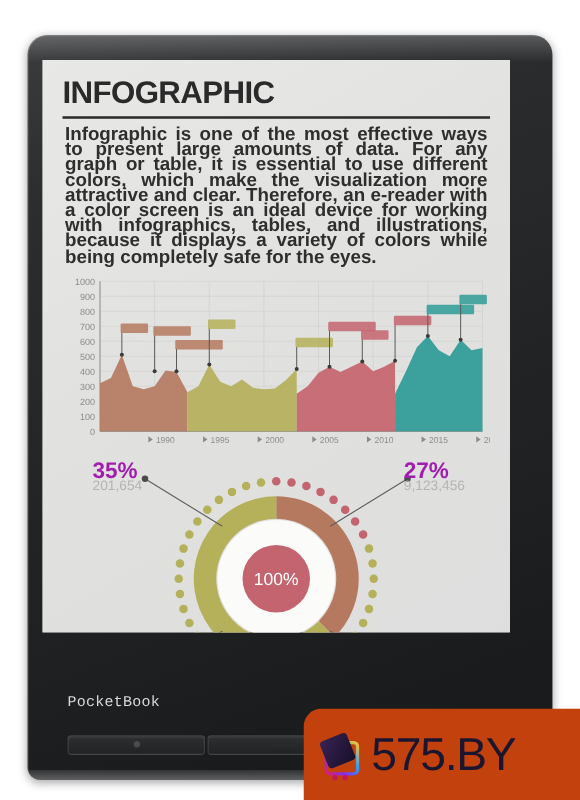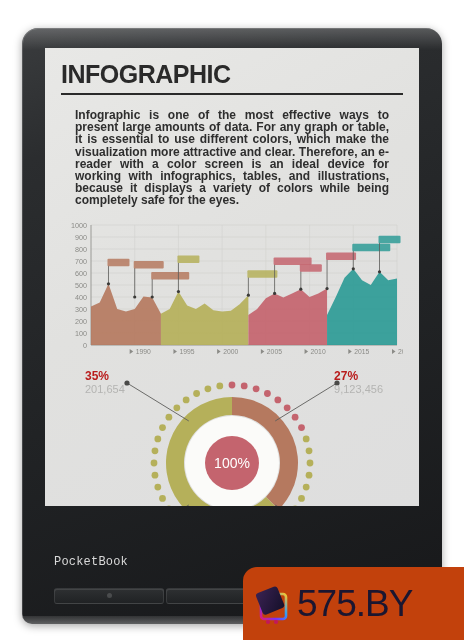--- a/index.html
+++ b/index.html
@@ -16,44 +16,44 @@
           overflow:hidden;}
   .device-gloss{position:absolute;left:0;top:0;width:100%;height:22px;
           background:linear-gradient(180deg,rgba(255,255,255,.22),rgba(255,255,255,0));
           pointer-events:none;}
   .device-edge{position:absolute;left:0;top:0;width:100%;height:100%;
           border-radius:16px 16px 10px 10px;
           border:1px solid rgba(255,255,255,.16);
           pointer-events:none;}
 
   
-  .screen{position:absolute;left:23px;top:20px;width:374px;height:458px;
+  .screen{position:absolute;left:12px;top:20px;width:374px;height:458px;
           background:#e3e3e1;overflow:hidden;
           box-shadow:inset 0 0 3px rgba(0,0,0,.35);}
   .paper{position:absolute;inset:0;
          background:linear-gradient(150deg,#e8e8e6 0%,#e1e1df 45%,#dedede 100%);}
 
   .page{position:absolute;inset:0;padding:14px 16px 0 16px;box-sizing:border-box;}
 
   .title{font-size:25px;font-weight:bold;letter-spacing:-0.5px;color:#2a2a2a;
          margin:0 0 6px 0;line-height:1;}
   .rule{height:2px;background:#2a2a2a;margin:0 0 7px 0;}
-  .intro{font-size:12px;line-height:12.2px;color:#2e2e2e;text-align:justify;
-         margin:14px;font-weight:bold;}
+  .intro{font-size:15px;line-height:12.2px;color:#2e2e2e;text-align:justify;
+         margin:2px;font-weight:bold;}
 
   
   .chart-wrap{position:relative;margin-top:9px;height:140px;}
   .chart-svg{display:block;}
 
   
   .donut-wrap{position:relative;margin-top:6px;height:192px;}
   .donut-svg{display:block;position:absolute;left:0;top:0;}
 
   .stat{position:absolute;}
-  .stat .pct{font-size:12px;font-weight:bold;color:#b91c1c;line-height:14px;}
+  .stat .pct{font-size:18px;font-weight:bold;color:#a21caf;line-height:14px;}
   .stat .num{font-size:11px;color:#b4b4b2;line-height:13px;}
   .stat.tl{left:24px;top:2px;text-align:left;}
   .stat.tr{right:20px;top:2px;text-align:left;}
   .stat.bl{left:24px;top:148px;text-align:left;}
   .stat.br{right:20px;top:148px;text-align:left;margin-top:19px;}
 
   
   .brand{position:absolute;left:32px;top:527px;font-size:12px;color:#d9d9d9;
          letter-spacing:.2px;font-family:Liberation Mono, monospace;}
 

